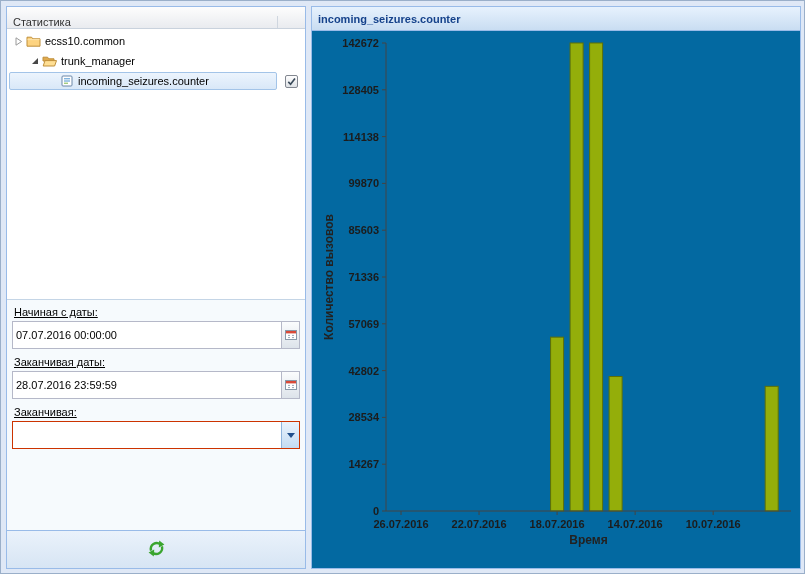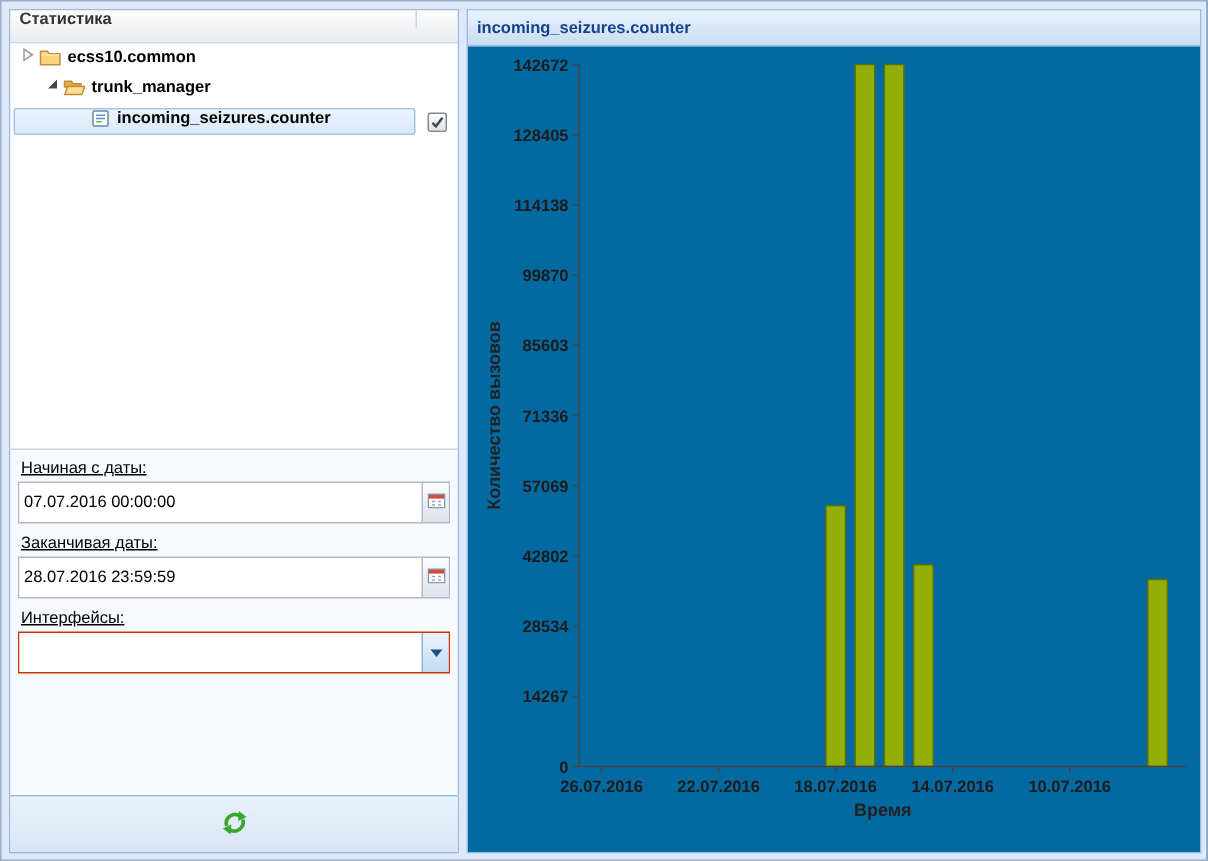--- a/index.html
+++ b/index.html
@@ -22,27 +22,27 @@
   
   .left-panel{
     position:absolute;left:5px;top:5px;width:300px;height:563px;
     background:#fff;border:1px solid var(--panel-border);
     display:flex;flex-direction:column;
   }
   .grid-header{
     height:22px;flex:0 0 22px;
     background:linear-gradient(#fdfdfd,#e9ebef);
     border-bottom:1px solid #c9d2dd;
-    display:flex;align-items:flex-start;color:#333;font-weight:bold;
+    display:flex;align-items:flex-end;color:#333;
   }
   .hcell-title{flex:1;display:flex;align-items:center;padding-left:6px;border-right:1px solid #cfd6df;}
   .hcell-check{width:27px;}
   .tree{flex:0 0 270px;background:#fff;overflow:hidden;padding-top:2px;}
   .tree-row{height:20px;display:flex;align-items:center;cursor:default;}
-  .row-main{flex:1;display:flex;align-items:flex-start;height:18px;margin:1px 1px 1px 2px;white-space:nowrap;overflow:hidden;font-weight:bold;}
+  .row-main{flex:1;display:flex;align-items:center;height:18px;margin:1px 1px 1px 2px;white-space:nowrap;overflow:hidden;}
   .row-main .exp{width:12px;flex:0 0 12px;display:flex;align-items:center;justify-content:center;}
   .row-main .nico{width:17px;flex:0 0 17px;display:flex;align-items:center;justify-content:center;}
   .row-main .nlabel{padding-left:3px;}
   .tree-row.selected .row-main{
     background:linear-gradient(#ecf4fd,var(--selection-bg));
     border:1px solid #a3c4e8;border-radius:2px;
   }
   .row-check{width:27px;flex:0 0 27px;display:flex;align-items:center;justify-content:center;}
   .checkbox{
     width:13px;height:13px;border:1px solid #828790;border-radius:2px;
@@ -201,21 +201,21 @@
         <span>
           <svg width="12" height="11" viewBox="0 0 12 11">
               <rect x="0.5" y="1.5" width="11" height="9" fill="#fff" stroke="#8898a8"></rect>
               <rect x="1" y="2" width="10" height="2.4" fill="#d84a38"></rect>
               <path d="M3 6.4h2M7 6.4h2M3 8.6h2M7 8.6h2" stroke="#9aa7b5"></path>
             </svg>
         </span>
       </div>
     </div>
 
-    <div class="field-label">Интерфейсы:</div>
+    <div class="field-label">Заканчивая:</div>
     <div class="text-field invalid">
       <input type="text" value="" style="">
       <div class="trigger combo-trigger">
         <span class="arrow-down"></span>
       </div>
     </div>
 
   </div>
 
   <div class="bottom-toolbar">

